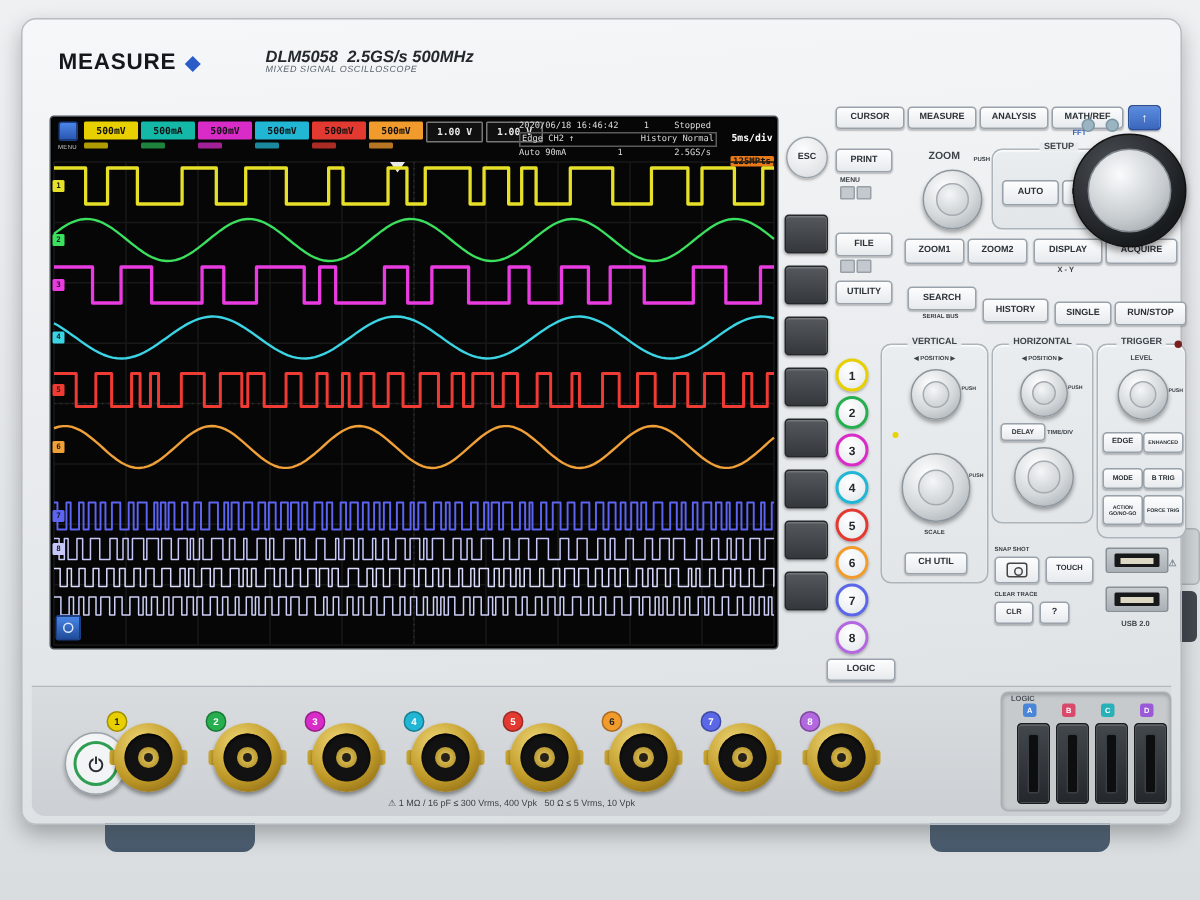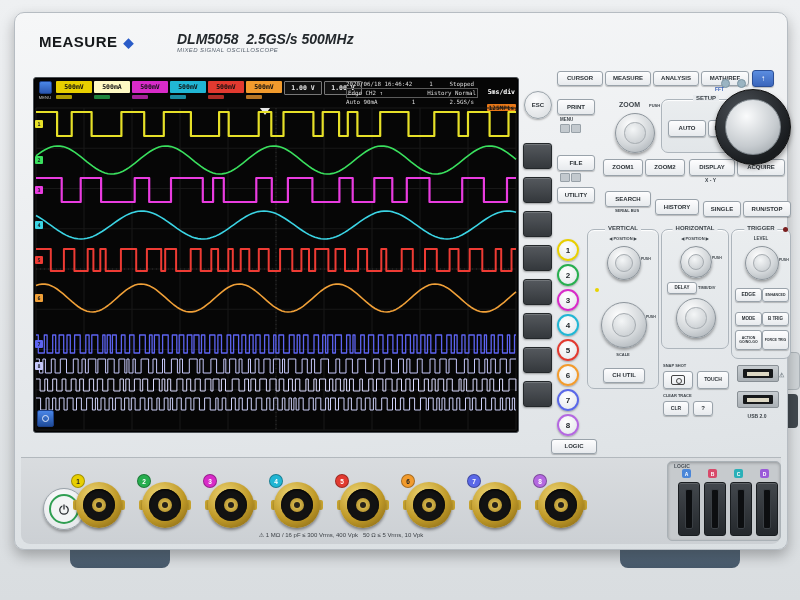--- a/index.html
+++ b/index.html
@@ -4,21 +4,21 @@
 <style>
   html,body{margin:0;padding:0;background:#cfd3d6}
   #stage{position:relative;width:800px;height:600px;background:linear-gradient(#eef0f2,#d9dde0);overflow:hidden;font-family:"Liberation Sans",sans-serif}
   .abs{position:absolute}
   .foot{position:absolute;background:linear-gradient(#64788a,#47596b);border-radius:5px 5px 8px 8px}
   #device{position:absolute;left:14px;top:12px;width:772px;height:536px;background:linear-gradient(175deg,#f6f7f8,#e6e9ec 60%,#dadfe2);border:1px solid #b6bcc2;border-radius:10px;box-shadow:0 6px 14px rgba(0,0,0,.28)}
   
   #logo{position:absolute;left:24px;top:20px;font-size:15px;font-weight:700;color:#15181b;letter-spacing:.5px}
   #logo .diamond{color:#2a5cc8;font-size:13px;margin-left:6px}
   #model-block{position:absolute;left:162px;top:19px;line-height:1.1}
-  #model-block .m1{font-size:14px;font-weight:700;font-style:italic;color:#23282c}
+  #model-block .m1{font-size:11px;font-weight:700;font-style:italic;color:#23282c}
   #model-block .m2{font-size:6px;color:#5a6470;letter-spacing:.4px;font-style:italic}
   
   #screen{position:absolute;left:18px;top:64px;width:484px;height:354px;background:#060606;border:1px solid #4a4f54;border-radius:3px;overflow:hidden;box-shadow:inset 0 0 0 1px #000}
   #menu-chip{position:absolute;left:2px;top:3px;width:18px;text-align:center}
   #menu-chip .mi{width:11px;height:11px;margin:0 auto;border-radius:2px;background:linear-gradient(#4a86e8,#2a56b0);border:1px solid #1c3f86}
   #menu-chip .mt{font-size:4px;color:#c8c8c8;margin-top:1px;letter-spacing:.2px}
   #badge-row{position:absolute;left:22px;top:3px;display:flex}
   .badge-wrap{margin-right:2px}
   .badge{width:36px;height:12px;font:700 6.5px "DejaVu Sans Mono",monospace;display:flex;align-items:center;justify-content:center;border-radius:1px}
   .badge-sub{width:16px;height:4px;margin-top:2px;opacity:.75;border-radius:1px}
@@ -92,21 +92,21 @@
       <div id="menu-chip">
         <div class="mi"></div>
         <div class="mt">MENU</div>
       </div>
       <div id="badge-row">
           <div class="badge-wrap">
             <div class="badge" style="background: rgb(232, 207, 0); color: rgb(16, 16, 16);">500mV</div>
             <div class="badge-sub" style="background: rgb(232, 207, 0);"></div>
           </div>
           <div class="badge-wrap">
-            <div class="badge" style="background: #fef9c3; color: rgb(16, 16, 16);">500mA</div>
+            <div class="badge" style="background: #14b8a6; color: rgb(16, 16, 16);">500mA</div>
             <div class="badge-sub" style="background: rgb(39, 174, 79);"></div>
           </div>
           <div class="badge-wrap">
             <div class="badge" style="background: rgb(216, 43, 200); color: rgb(16, 16, 16);">500mV</div>
             <div class="badge-sub" style="background: rgb(216, 43, 200);"></div>
           </div>
           <div class="badge-wrap">
             <div class="badge" style="background: rgb(33, 182, 212); color: rgb(16, 16, 16);">500mV</div>
             <div class="badge-sub" style="background: rgb(33, 182, 212);"></div>
           </div>

